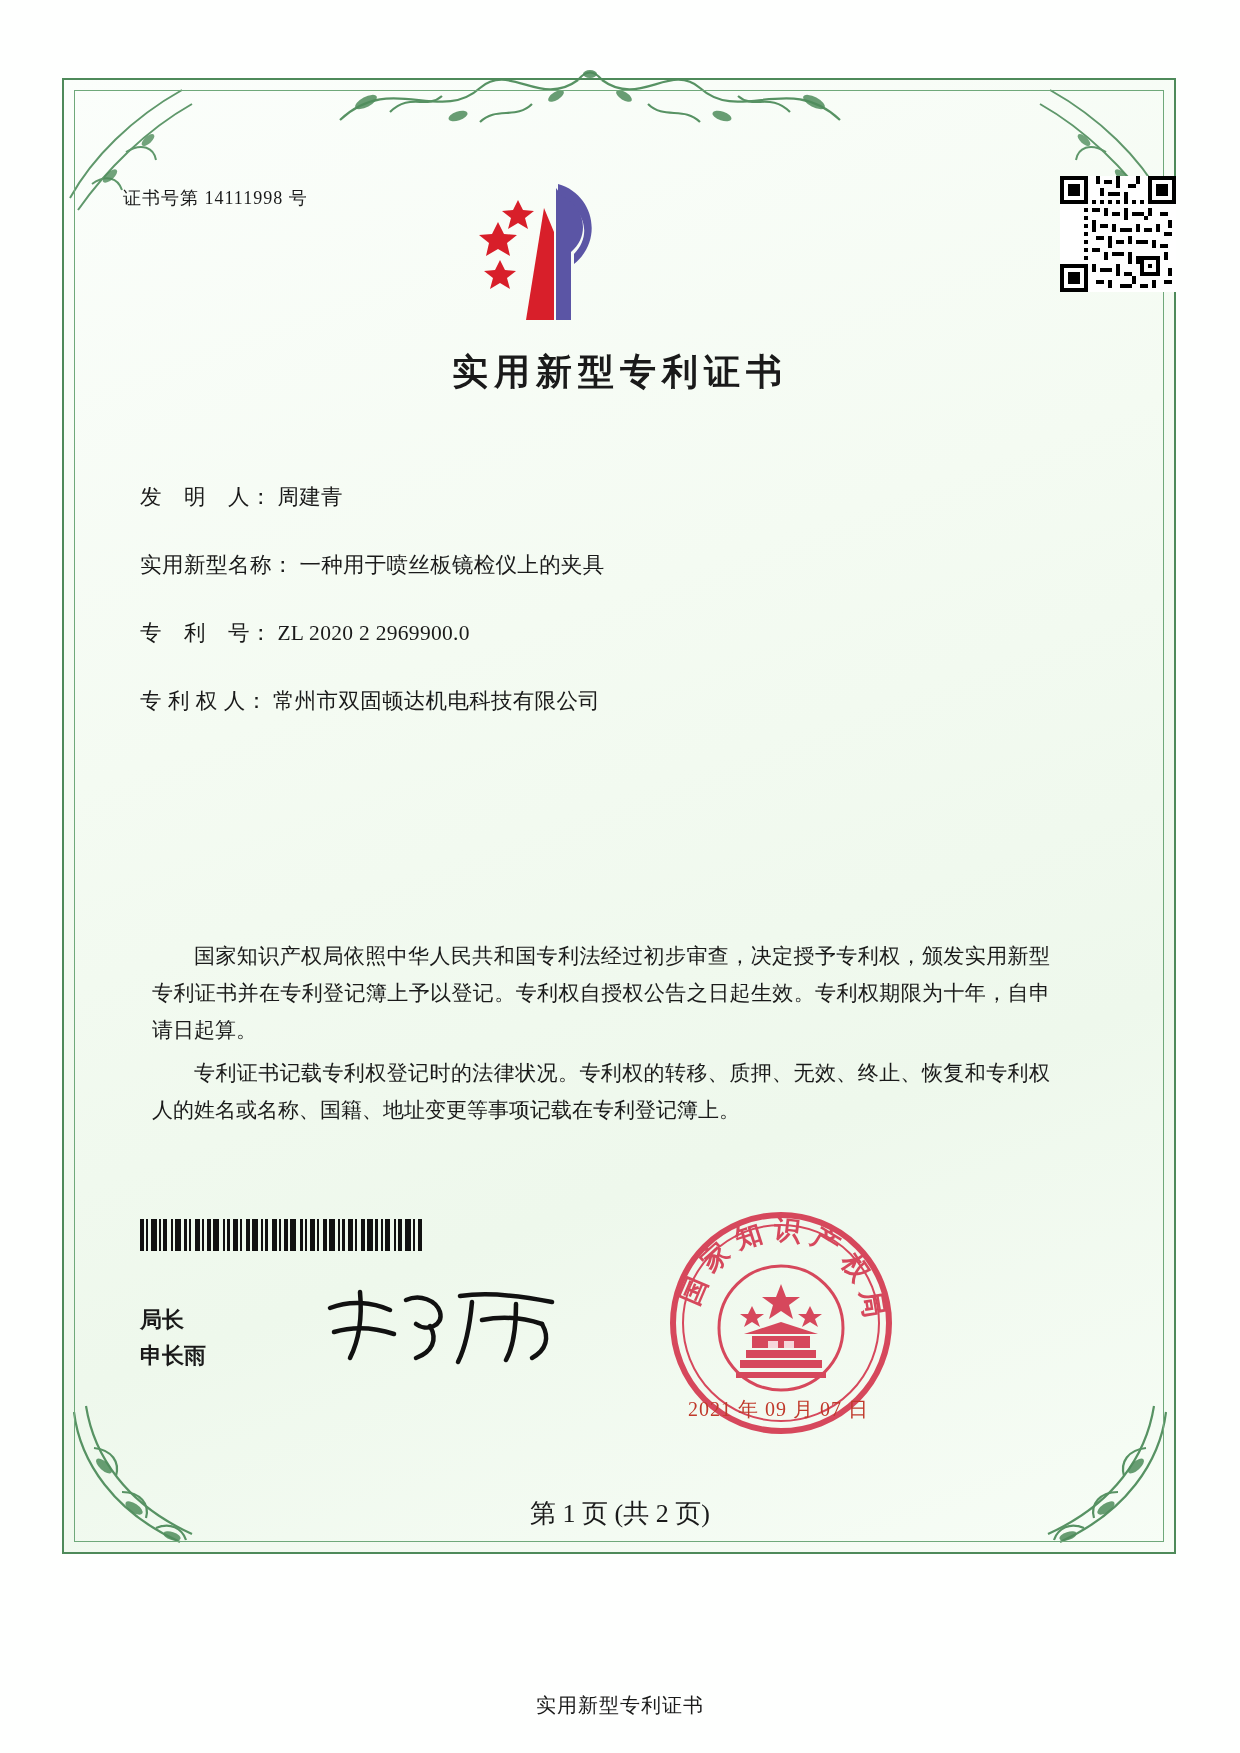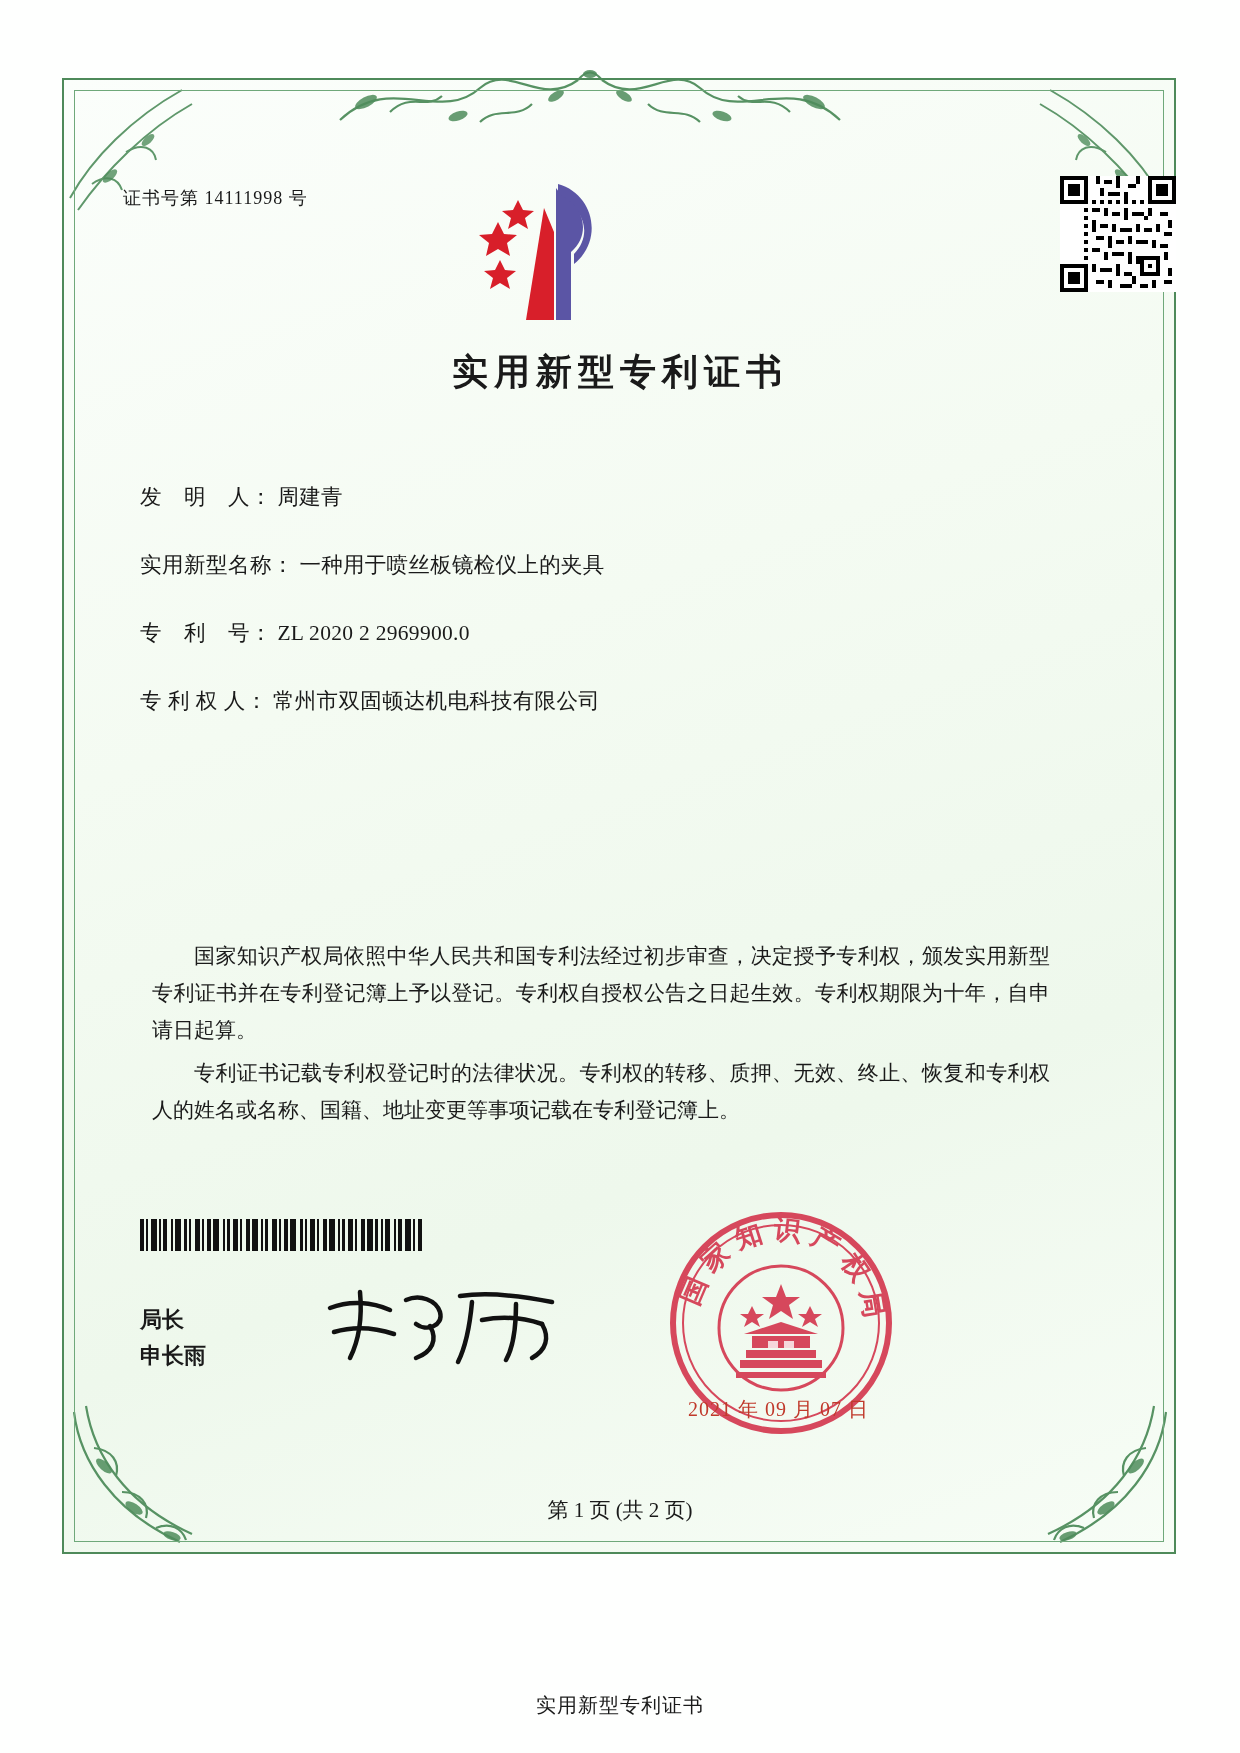--- a/index.html
+++ b/index.html
@@ -184,21 +184,21 @@
     letter-spacing: 1px;
     white-space: nowrap;
   }
 
   
   .page-no {
     position: absolute;
     left: 0; right: 0;
     top: 1496px;
     text-align: center;
-    font-size: 21px;
+    font-size: 26px;
   }
   .back-note {
     position: absolute;
     left: 0; right: 0;
     top: 1692px;
     text-align: center;
     font-size: 20px;
     letter-spacing: 1px;
   }
 </style>

